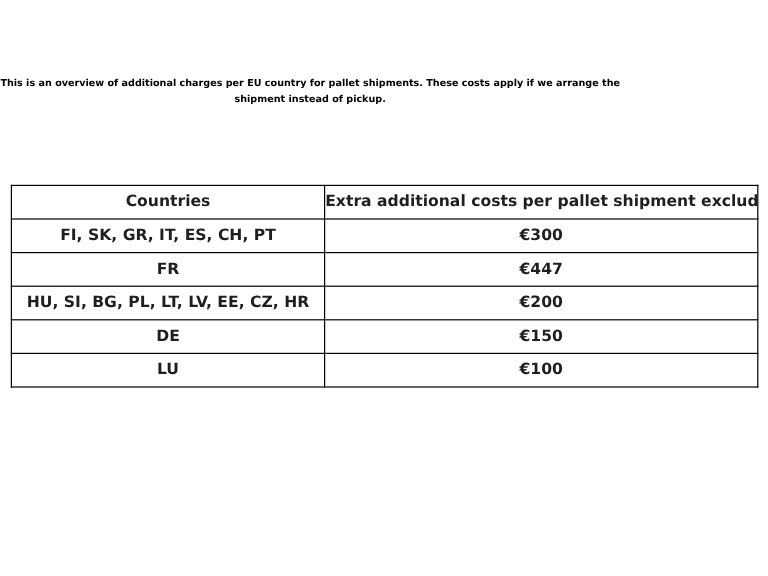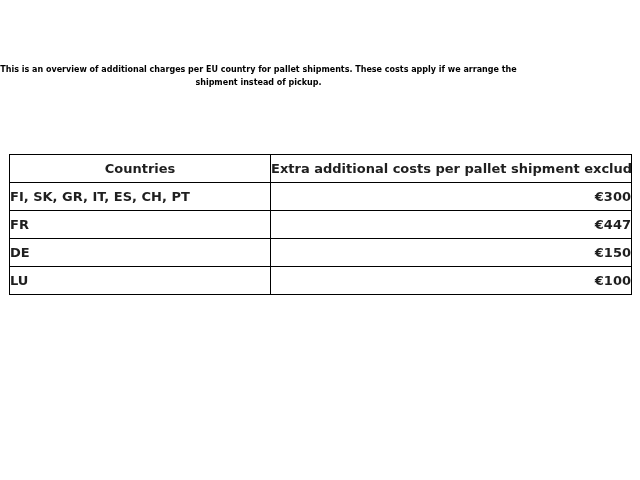--- a/index.html
+++ b/index.html
@@ -42,22 +42,22 @@
       padding: 0;
       font-weight: bold;
       vertical-align: middle;
       white-space: nowrap;
       overflow: hidden;
     }
     col.col-countries { width: 261px; }
     col.col-cost      { width: 361px; }
     th.h-countries { text-align: center; }
     th.h-cost      { text-align: left; padding-left: 7px; }
-    td.c-countries { text-align: left; padding-left: 21px; }
-    td.c-cost      { text-align: right; padding-left: 35px; }
+    td.c-countries { text-align: center; padding-left: 21px; }
+    td.c-cost      { text-align: center; padding-left: 35px; }
   </style>
 </head>
 <body>
 
 <div class="intro">This is an overview of additional charges per EU country for pallet shipments. These costs apply if we arrange the shipment instead of pickup.</div>
 
 <table class="charges">
   <colgroup>
     <col class="col-countries">
     <col class="col-cost">
@@ -71,20 +71,24 @@
   <tbody>
     <tr>
       <td class="c-countries">FI, SK, GR, IT, ES, CH, PT</td>
       <td class="c-cost">€300</td>
     </tr>
     <tr>
       <td class="c-countries">FR</td>
       <td class="c-cost">€447</td>
     </tr>
     <tr>
+      <td class="c-countries">HU, SI, BG, PL, LT, LV, EE, CZ, HR</td>
+      <td class="c-cost">€200</td>
+    </tr>
+    <tr>
       <td class="c-countries">DE</td>
       <td class="c-cost">€150</td>
     </tr>
     <tr>
       <td class="c-countries">LU</td>
       <td class="c-cost">€100</td>
     </tr>
   </tbody>
 </table>
 

